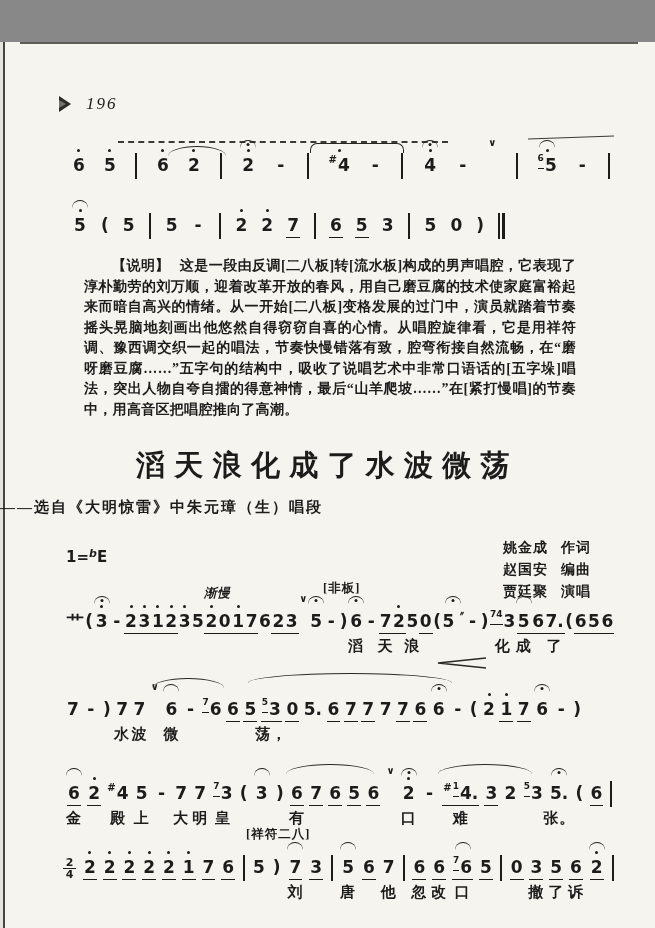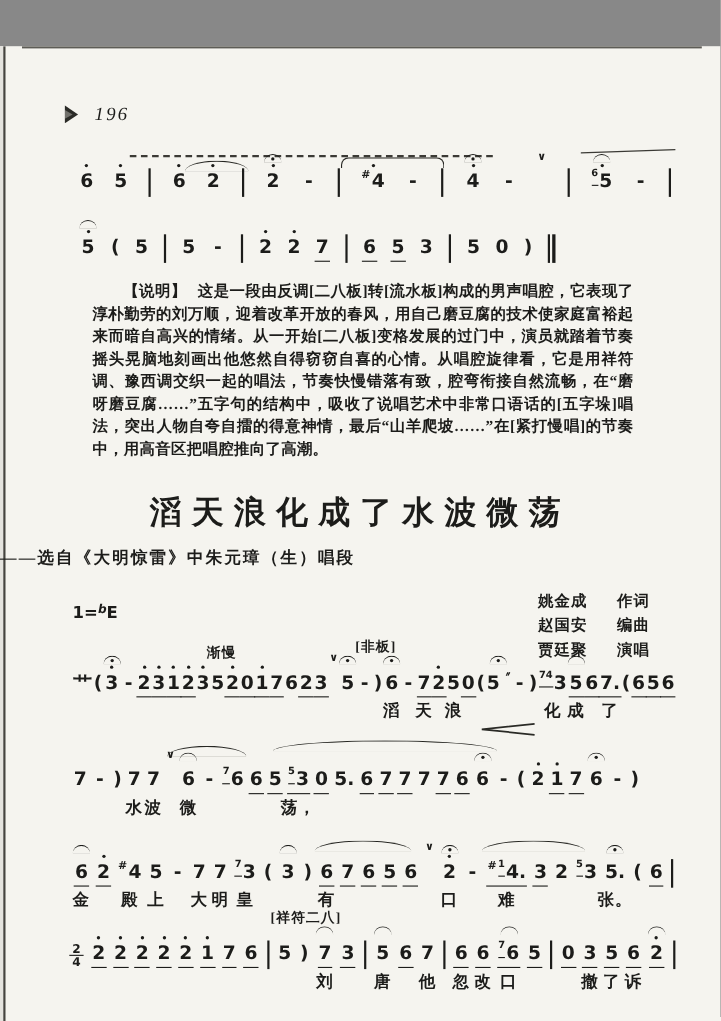--- a/index.html
+++ b/index.html
@@ -58,26 +58,26 @@
   .notes{position:absolute;left:84px;top:214px;width:492px;font-size:14px;line-height:20.5px;
          text-align:justify;font-weight:600;letter-spacing:.3px;}
   .notes p{margin:0;text-indent:2em;}
   .notes .nlabel{font-weight:bold;margin-right:10px;}
   
   .title{position:absolute;left:0;right:0;top:404px;text-align:center;font-size:29px;
          font-weight:bold;letter-spacing:.32em;}
   .subtitle{position:absolute;left:0;right:0;top:456px;text-align:left;font-size:15px;
             font-weight:600;letter-spacing:2px;}
   .credits{position:absolute;right:64px;top:495px;font-size:14px;font-weight:600;}
-  .credits .crow{display:flex;justify-content:flex-end;gap:27px;line-height:22px;letter-spacing:1px;}
+  .credits .crow{display:flex;justify-content:flex-end;gap:13px;line-height:22px;letter-spacing:1px;}
   .keysig{position:absolute;left:66px;top:506px;font-family:"DejaVu Sans",sans-serif;
           font-weight:bold;font-size:15px;}
   .keysig .flat{font-size:11px;position:relative;top:-5px;font-style:italic;}
   .slabel{position:absolute;font-size:12.5px;font-weight:bold;letter-spacing:1px;}
-  .lbl-tempo{left:188px;top:543px;}
+  .lbl-tempo{left:204px;top:543px;font-style:italic;}
   .lbl-meter{left:287px;top:538px;padding-left:36px;}
   .lbl-section{left:246px;top:784px;}
   .hairpin{position:absolute;left:436px;top:615px;}
   
   .watermark{position:absolute;right:56px;bottom:18px;font-size:15px;letter-spacing:1px;}
   .wm-site{color:#8f8d86;}
   .wm-link{color:#be185d;text-decoration:none;margin-left:6px;font-family:Liberation Sans, sans-serif;}
 </style>
 </head>
 <body>

